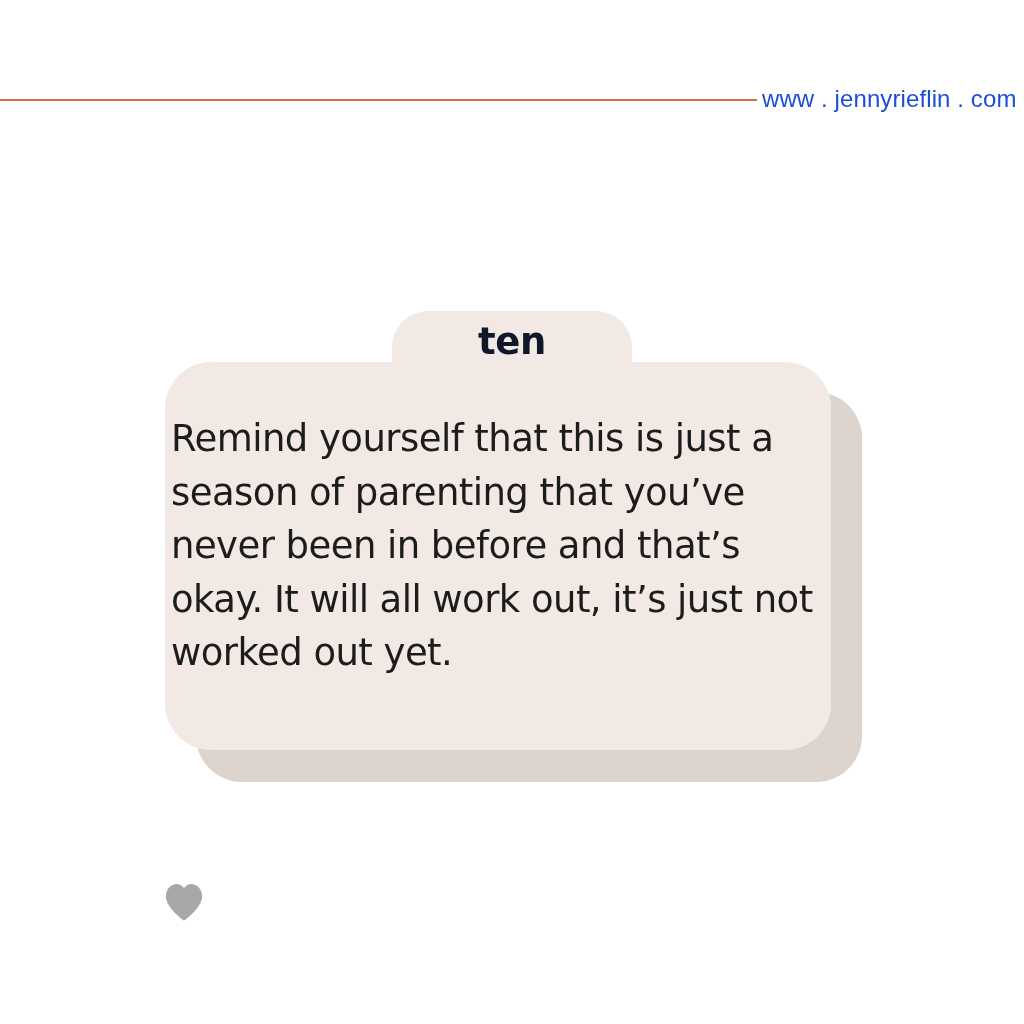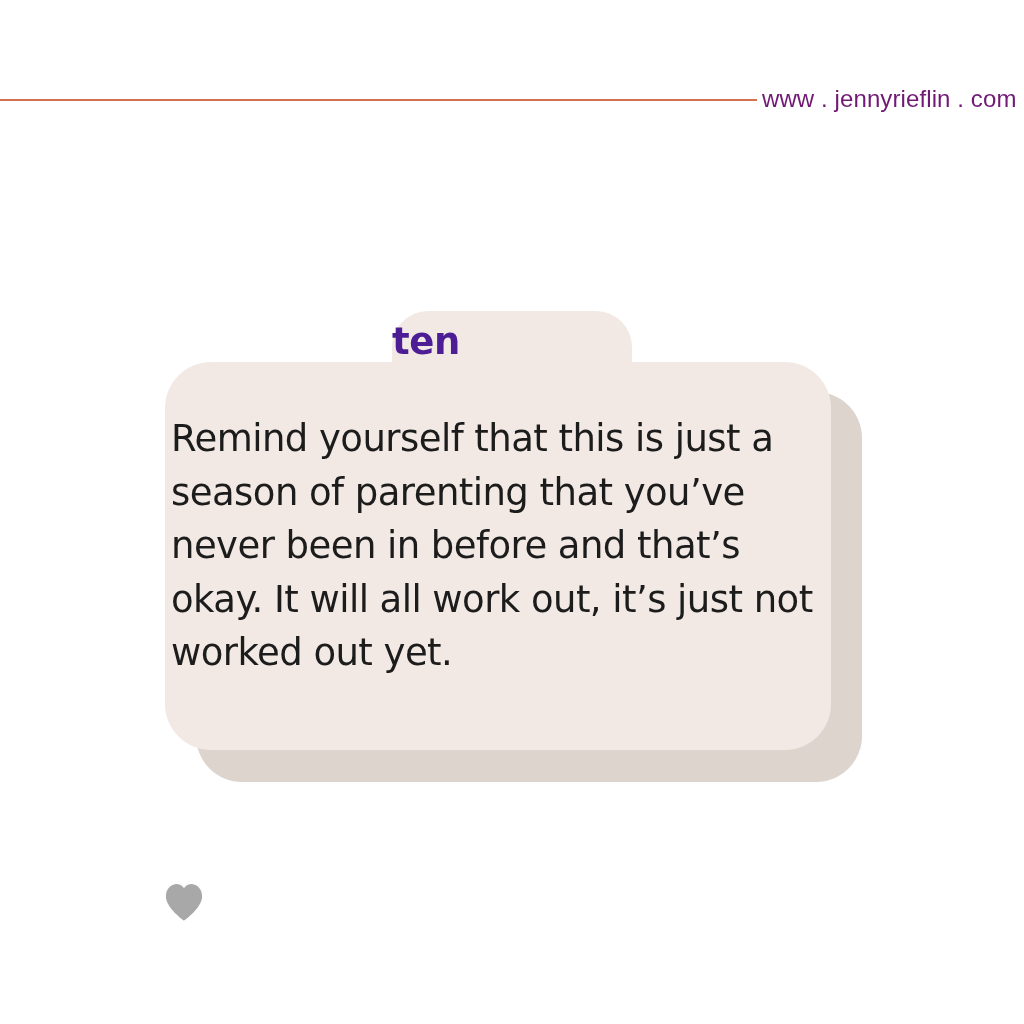--- a/index.html
+++ b/index.html
@@ -31,21 +31,21 @@
     height: 2px;
     background: #d2714e;
   }
   #site-url {
     position: absolute;
     left: 762px;
     top: 84px;
     font-family: "Liberation Sans", sans-serif;
     font-size: 24px;
     letter-spacing: 0.1px;
-    color: #701a75;
+    color: #1d4ed8;
     white-space: pre;
     line-height: 30px;
   }
 
   
   #quote-card-group {
     position: absolute;
     left: 0;
     top: 0;
     width: 1024px;
@@ -67,26 +67,26 @@
     width: 240px;
     height: 70px;
     background: #f2e9e4;
     border-radius: 36px 36px 0 0;
   }
   #card-tab-label {
     position: absolute;
     left: 0;
     top: 0;
     width: 240px;
-    text-align: left;
+    text-align: center;
     line-height: 62px;
     font-family: "DejaVu Sans", sans-serif;
     font-size: 37px;
     font-weight: bold;
-    color: #4c1d95;
+    color: #0f172a;
     letter-spacing: -0.4px;
   }
   #card-body {
     position: absolute;
     left: 165px;
     top: 362px;
     width: 666px;
     height: 388px;
     background: #f2e9e4;
     border-radius: 46px;

